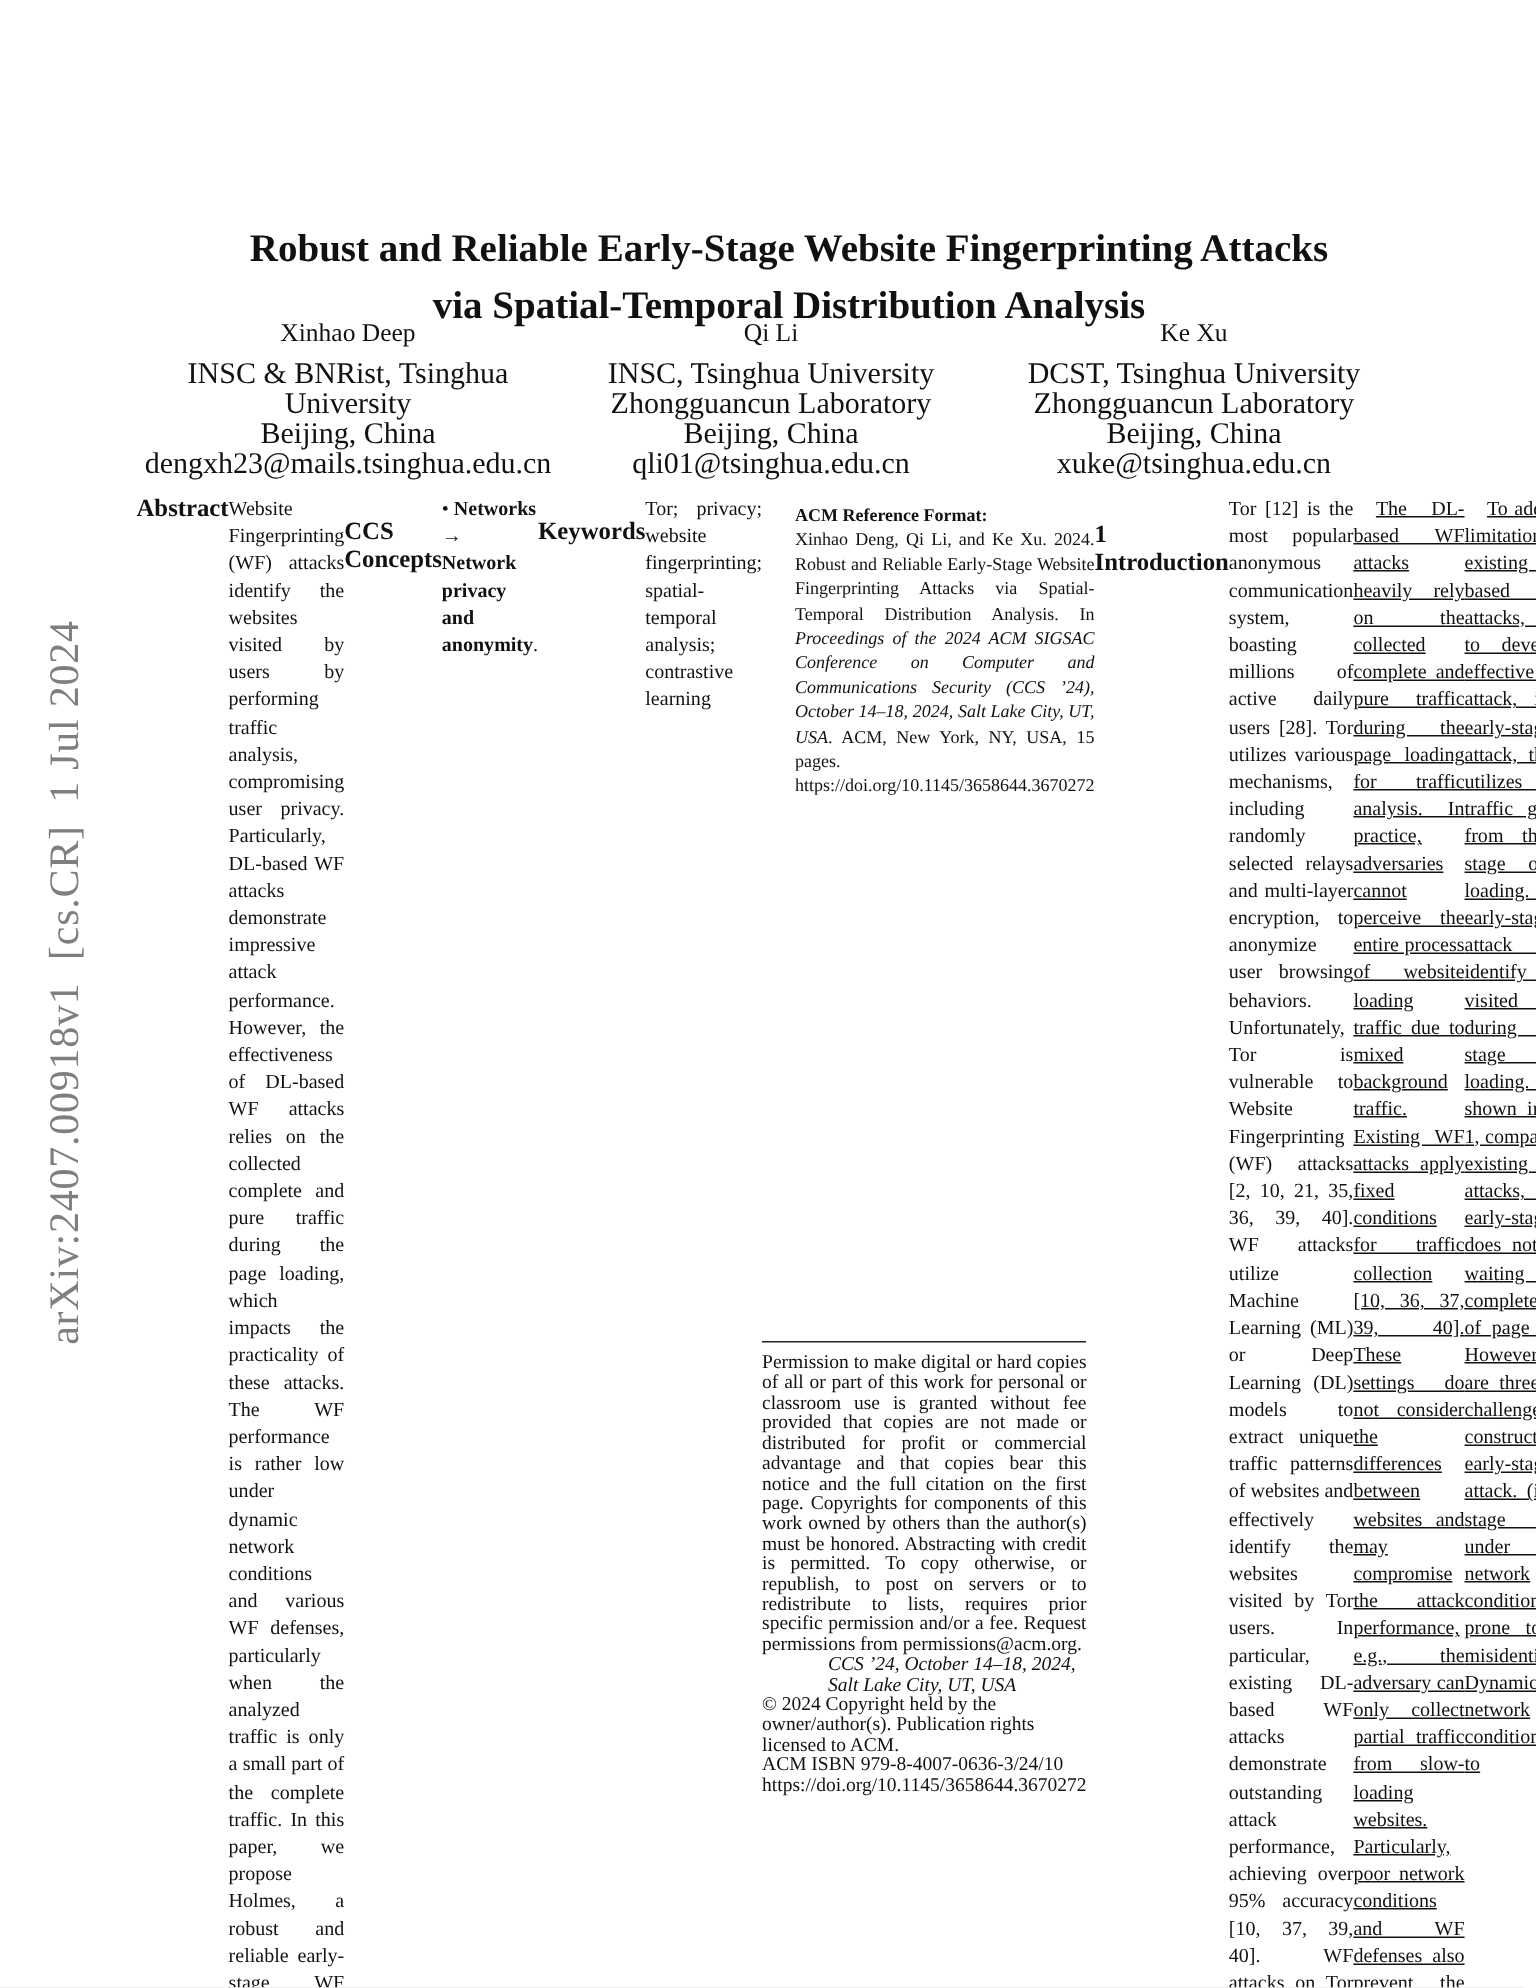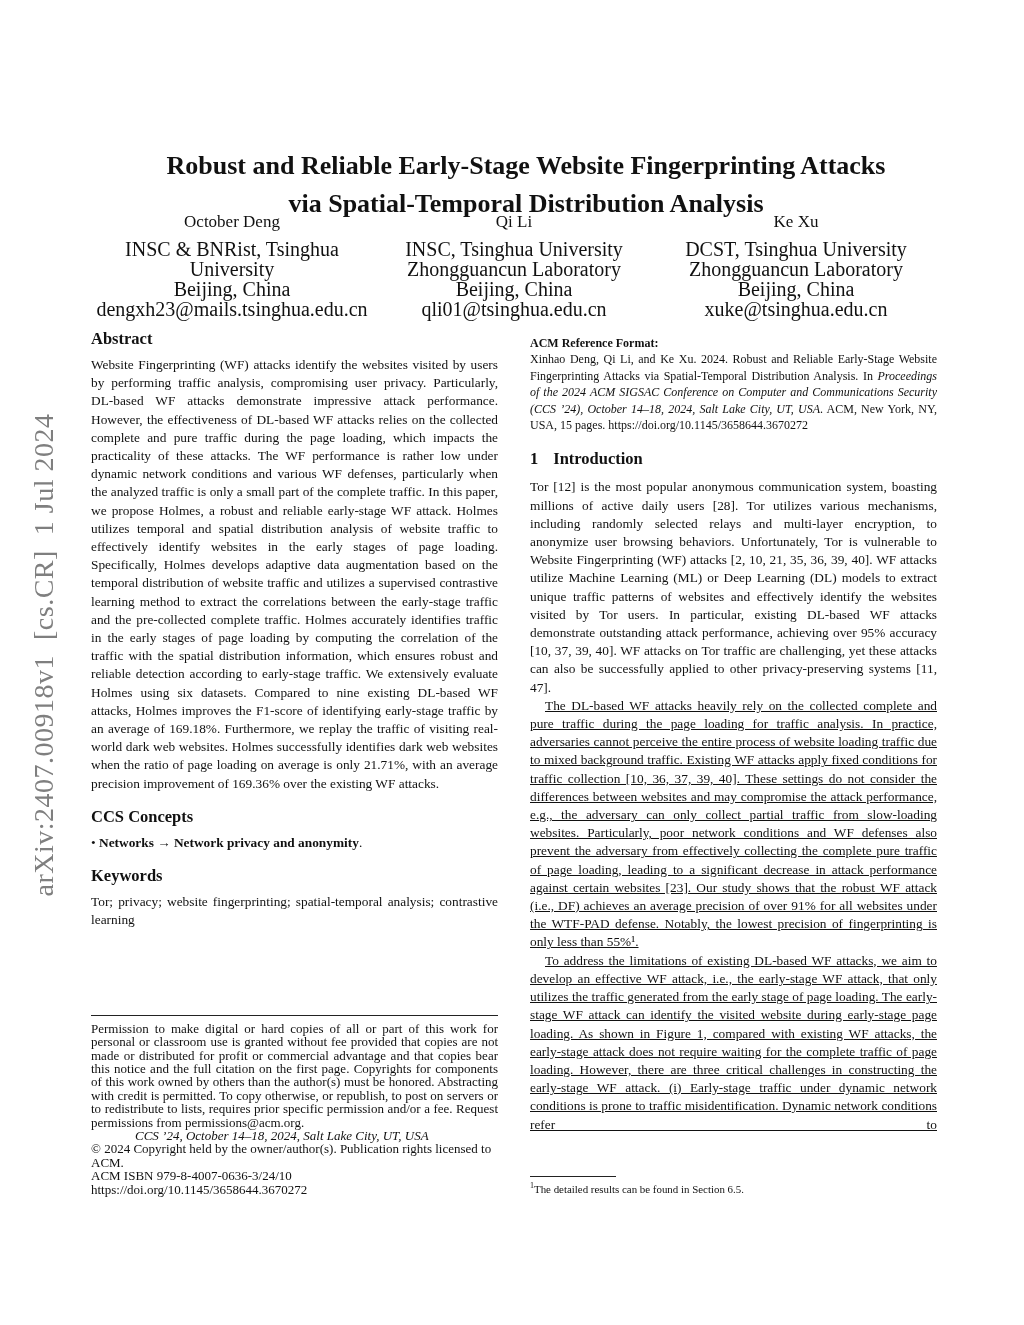--- a/index.html
+++ b/index.html
@@ -36,21 +36,21 @@
     display:flex;
   }
   .author{flex:1;text-align:center;}
   .author .name{font-size:17px;margin-bottom:7px;}
   .author .aline{font-size:20px;line-height:20px;text-align:center;}
   .columns{
     position:absolute;
     top:330px;left:91px;width:846px;height:866px;
     display:flex;gap:32px;
   }
-  .col{width:407px;display:flex;flex-direction:column;}
+  .col{width:407px;display:flex;flex-direction:row;}
   h2{font-size:16.5px;margin:15px 0 7px;line-height:1.15;}
   h2.first{margin-top:0;}
   .secnum{display:inline-block;margin-right:15px;}
   p.body{font-size:13.35px;line-height:18.2px;margin:0;}
   .just{text-align:justify;}
   .indent{text-indent:15px;text-decoration:underline;}
   .cont{text-align-last:justify;}
   .permission{margin-top:auto;font-size:13px;line-height:13.4px;}
   .permission-rule{border-top:1.2px solid #222;margin-bottom:6px;width:100%;}
   .perm{margin:0;}
@@ -68,21 +68,21 @@
 <body>
 
 <div class="page">
 
   <div class="watermark">arXiv:2407.00918v1  [cs.CR]  1 Jul 2024</div>
 
   <h1 class="title"><span>Robust and Reliable Early-Stage Website Fingerprinting Attacks</span><br><span>via Spatial-Temporal Distribution Analysis</span></h1>
 
   <div class="authors">
     <div class="author">
-      <div class="name">October Deng</div>
+      <div class="name">Xinhao Deep</div>
       <div class="aline">INSC &amp; BNRist, Tsinghua University</div>
       <div class="aline">Beijing, China</div>
       <div class="aline">dengxh23@mails.tsinghua.edu.cn</div>
     </div>
     <div class="author">
       <div class="name">Qi Li</div>
       <div class="aline">INSC, Tsinghua University</div>
       <div class="aline">Zhongguancun Laboratory</div>
       <div class="aline">Beijing, China</div>
       <div class="aline">qli01@tsinghua.edu.cn</div>

